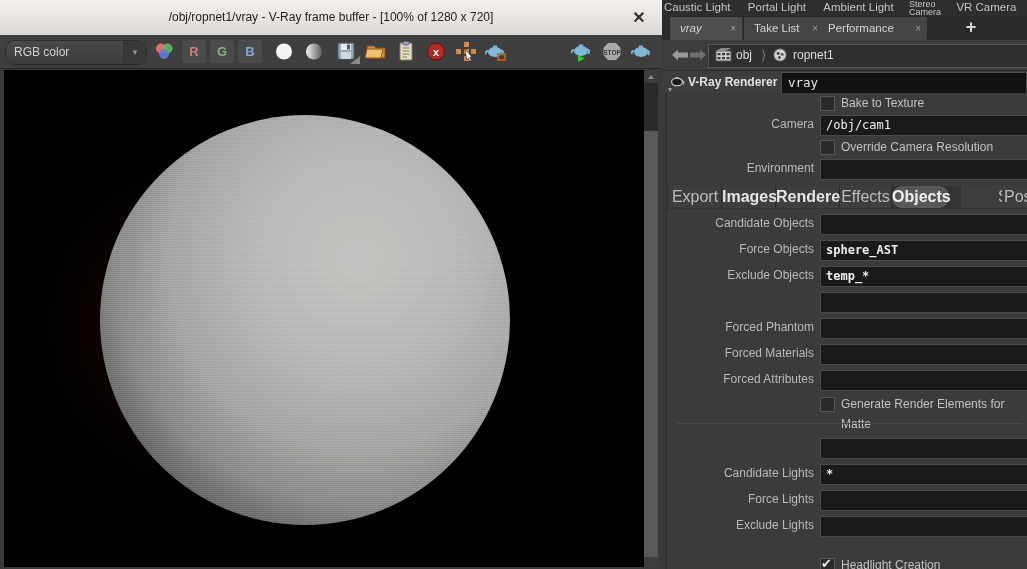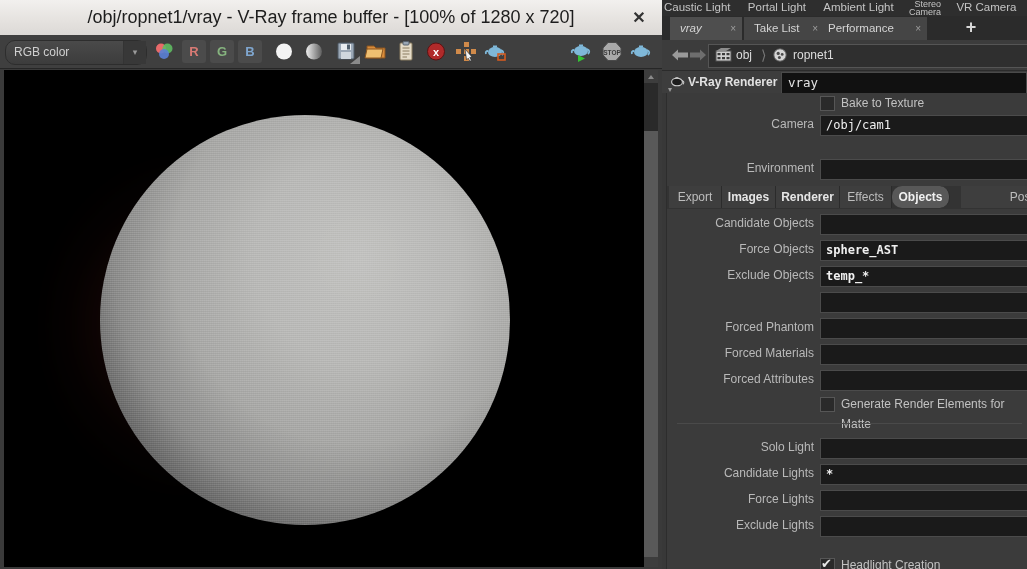--- a/index.html
+++ b/index.html
@@ -6,21 +6,21 @@
   body{width:1027px;height:569px;overflow:hidden;
        font-family:"Liberation Sans",sans-serif;font-size:12px;color:#c8c8c8;}
   .root{position:relative;width:1027px;height:569px;}
 
   
   .vfb{position:absolute;left:0;top:0;width:662px;height:569px;background:#3a3a3a;}
   .vfb-title{position:absolute;left:0;top:0;width:662px;height:35px;
     background:linear-gradient(180deg,#f2f0ee 0%,#e6e3e0 55%,#dcd9d6 100%);
     border-bottom:1px solid #b9b6b3;}
   .vfb-title .tt{position:absolute;left:0;top:0;width:662px;height:35px;
-    line-height:35px;text-align:center;color:#1d1d1d;font-size:18px;}
+    line-height:35px;text-align:center;color:#1d1d1d;font-size:12px;}
   .vfb-close{position:absolute;right:8px;top:0;width:30px;height:35px;line-height:35px;
     text-align:center;color:#333;font-size:16px;font-weight:bold;cursor:pointer;}
 
   .vfb-toolbar{position:absolute;left:0;top:35px;width:662px;height:33px;
     background:#3f3f3f;border-bottom:1px solid #262626;}
 
   .combo{position:absolute;left:5px;top:5px;width:140px;height:23px;
     background:linear-gradient(180deg,#4a4a4a,#3c3c3c);
     border:1px solid #2d2d2d;border-radius:10px;cursor:pointer;}
   .combo .lbl{position:absolute;left:8px;top:0;height:23px;line-height:23px;
@@ -59,21 +59,21 @@
   .vscroll .dn{position:absolute;left:0;bottom:0;width:14px;height:10px;background:#3d3d3d;}
 
   
   .hou{position:absolute;left:662px;top:0;width:365px;height:569px;background:#383838;}
 
   .shelfrow{position:absolute;left:0;top:0;width:365px;height:16px;background:#2e2e2e;
      overflow:hidden;white-space:nowrap;}
   .shelfrow .it{display:inline-block;height:16px;line-height:15px;font-size:11.5px;
      color:#c4c4c4;padding:0 7px;vertical-align:top;cursor:pointer;}
   .shelfrow .it2{display:inline-block;height:22px;font-size:9px;line-height:8px;
-     color:#c4c4c4;padding:0 5px;text-align:right;vertical-align:top;cursor:pointer;}
+     color:#c4c4c4;padding:0 5px;text-align:left;vertical-align:top;cursor:pointer;}
 
   .tabrow{position:absolute;left:0;top:16px;width:365px;height:24px;background:#2b2b2b;}
   .ptab{position:absolute;top:1px;height:23px;background:#454545;cursor:pointer;}
   .ptab.active{background:#4e4e4e;}
   .ptab .t{position:absolute;left:10px;top:0;height:23px;line-height:23px;font-size:11.5px;color:#d5d5d5;}
   .ptab .t.it{font-style:italic;}
   .ptab .x{position:absolute;right:6px;top:0;height:23px;line-height:23px;font-size:10px;color:#9e9e9e;}
 
   .pathrow{position:absolute;left:0;top:40px;width:365px;height:30px;background:#3c3c3c;
      border-bottom:1px solid #2b2b2b;}
@@ -105,21 +105,21 @@
   .cbrow{position:absolute;left:0;width:361px;height:20px;}
   .cbox{position:absolute;left:153px;top:3px;width:13px;height:13px;background:#2a2a2a;
      border:1px solid #565656;cursor:pointer;}
   .cbox.on:after{content:"\2714";position:absolute;left:0px;top:-3px;font-size:13px;color:#e8e8e8;}
   .cblbl{position:absolute;left:174px;top:0;height:20px;line-height:20px;font-size:12px;color:#c2c2c2;}
 
   .seprow{position:absolute;left:10px;width:345px;height:1px;background:#4a4a4a;}
 
   .subtabs{position:absolute;left:0;top:93px;width:361px;height:23px;background:#333;}
   .stab{position:absolute;top:0;height:22px;background:#3e3e3e;cursor:pointer;
-     line-height:22px;text-align:center;font-size:12px;color:#bdbdbd;
+     line-height:22px;text-align:center;font-size:16px;color:#bdbdbd;
      border-right:1px solid #2b2b2b;}
   .stab.bold{font-weight:bold;color:#e6e6e6;}
   .stab.sel{background:#585858;font-weight:bold;color:#f0f0f0;border-radius:10px;}
 </style>
 </head>
 <body>
 
 <div class="root">
 
   <div class="vfb">
@@ -358,20 +358,24 @@
         <div class="cblbl">Bake to Texture</div>
       </div>
 
       <div class="prow" style="top:20px;">
         <div class="plabel">Camera</div>
         <div class="pfield">
           <span class="thin">/obj/cam1</span>
         </div>
       </div>
 
+      <div class="cbrow" style="top:44px;">
+        <div class="cbox"></div>
+        <div class="cblbl">Override Camera Resolution</div>
+      </div>
 
       <div class="prow" style="top:64px;">
         <div class="plabel">Environment</div>
         <div class="pfield">
           <span class="thin"></span>
         </div>
       </div>
 
       <div class="subtabs">
         <div class="stab" style="left:2px;width:52px;">Export</div>
@@ -426,21 +430,20 @@
       </div>
 
       <div class="cbrow" style="top:301px;">
         <div class="cbox"></div>
         <div class="cblbl">Generate Render Elements for Matte</div>
       </div>
 
       <div class="seprow" style="top:330px;"></div>
 
       <div class="prow" style="top:343px;">
-        <div class="plabel">Solo Light</div>
         <div class="pfield">
           <span></span>
         </div>
       </div>
       <div class="prow" style="top:369px;">
         <div class="plabel">Candidate Lights</div>
         <div class="pfield">
           <span>*</span>
         </div>
       </div>

